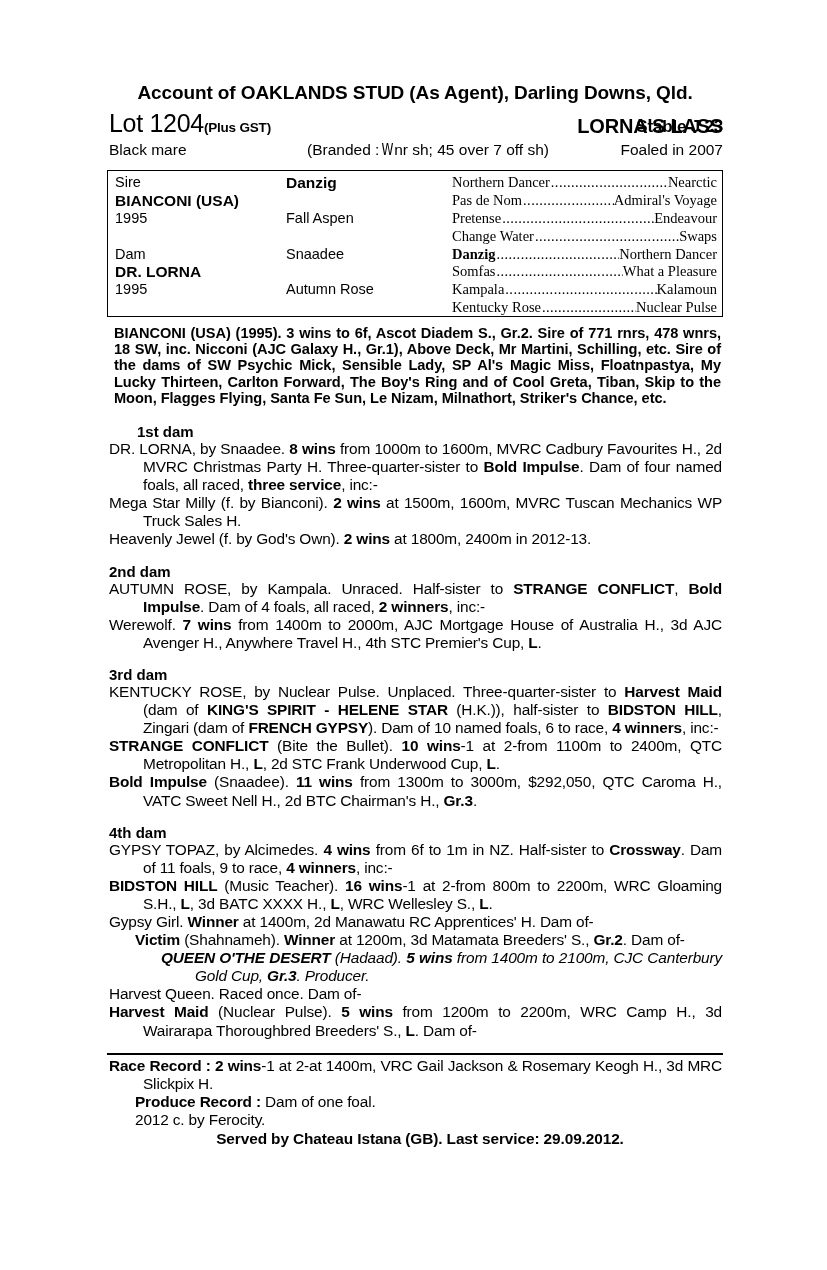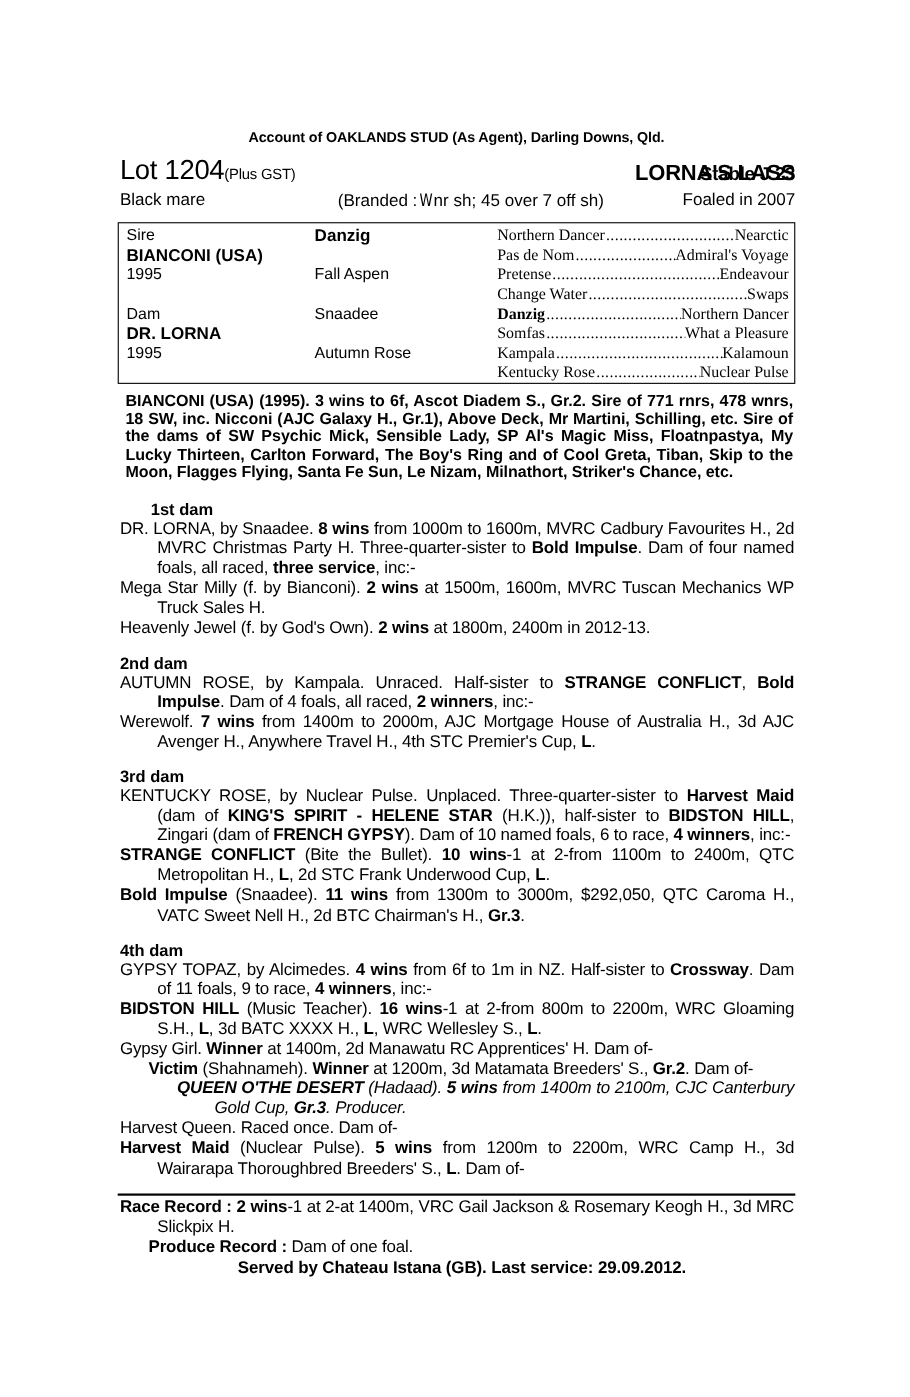--- a/index.html
+++ b/index.html
@@ -20,44 +20,44 @@
     position: absolute;
     left: 107px;
     top: 0;
     width: 616px;
   }
 
   
   .account-line {
     text-align: center;
     font-weight: bold;
-    font-size: 13px;
+    font-size: 19px;
     letter-spacing: -0.1px;
-    margin-top: 116px;
+    margin-top: 84px;
     line-height: 18px;
   }
   .lot-row {
     position: relative;
     height: 30px;
     margin-top: 6px;
   }
   .lot-left {
     position: absolute;
     left: 2px;
     bottom: 0;
     white-space: nowrap;
   }
   .lot-word {
     font-size: 25px;
     font-weight: normal;
     letter-spacing: -0.3px;
   }
   .lot-gst {
     font-size: 13.5px;
-    font-weight: normal;
+    font-weight: bold;
     letter-spacing: -0.2px;
   }
   .horse-name {
     position: absolute;
     left: 0;
     right: 0;
     bottom: 0;
     text-align: right;
     font-size: 20px;
     font-weight: bold;
@@ -317,16 +317,17 @@
       <p class="entry i2"><b>Victim</b> (Shahnameh). <b>Winner</b> at 1200m, 3d Matamata Breeders' S., <b>Gr.2</b>. Dam of-</p>
       <p class="entry i3"><b>QUEEN O'THE DESERT</b> (Hadaad). <b>5 wins</b> from 1400m to 2100m, CJC Canterbury Gold Cup, <b>Gr.3</b>. Producer.</p>
       <p class="entry lvl0">Harvest Queen. Raced once. Dam of-</p>
       <p class="entry i1"><b>Harvest Maid</b> (Nuclear Pulse). <b>5 wins</b> from 1200m to 2200m, WRC Camp H., 3d Wairarapa Thoroughbred Breeders' S., <b>L</b>. Dam of-</p>
     </div>
 
   <hr class="rule">
   <div class="rec-block">
     <p class="rec" id="race-record"><b>Race Record : 2 wins</b>-1 at 2-at 1400m, VRC Gail Jackson &amp; Rosemary Keogh H., 3d MRC Slickpix H.</p>
     <p class="rec plain" id="produce-record"><b>Produce Record :</b> Dam of one foal.</p>
+    <p class="rec plain">2012 c. by Ferocity.</p>
     <div class="served">Served by Chateau Istana (GB). Last service: 29.09.2012.</div>
   </div>
 
 </div>
 
 </body></html>

